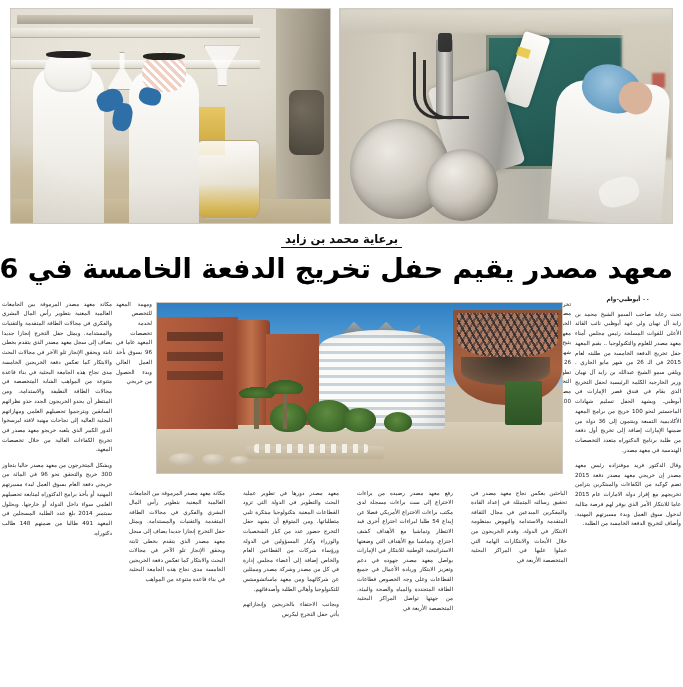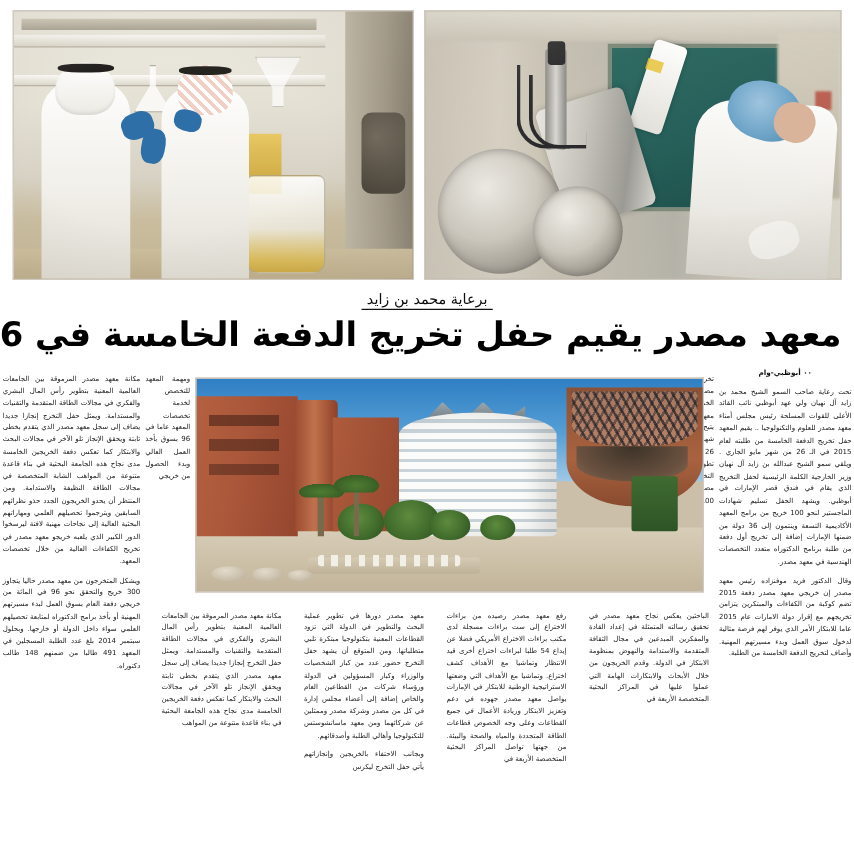--- a/index.html
+++ b/index.html
@@ -258,21 +258,21 @@
 
   
   .head-block {
     position: absolute;
     left: 10px; top: 228px;
     width: 663px; height: 60px;
     text-align: center;
   }
   .kicker {
     font-size: 11.5px;
-    font-weight: normal;
+    font-weight: bold;
     letter-spacing: .2px;
     color: #0e0e0e;
     display: inline-block;
     border-bottom: 1.4px solid #111;
     padding: 0 4px 1px 4px;
     line-height: 1.1;
   }
   .headline {
     margin-top: 6px;
     font-size: 27px;

